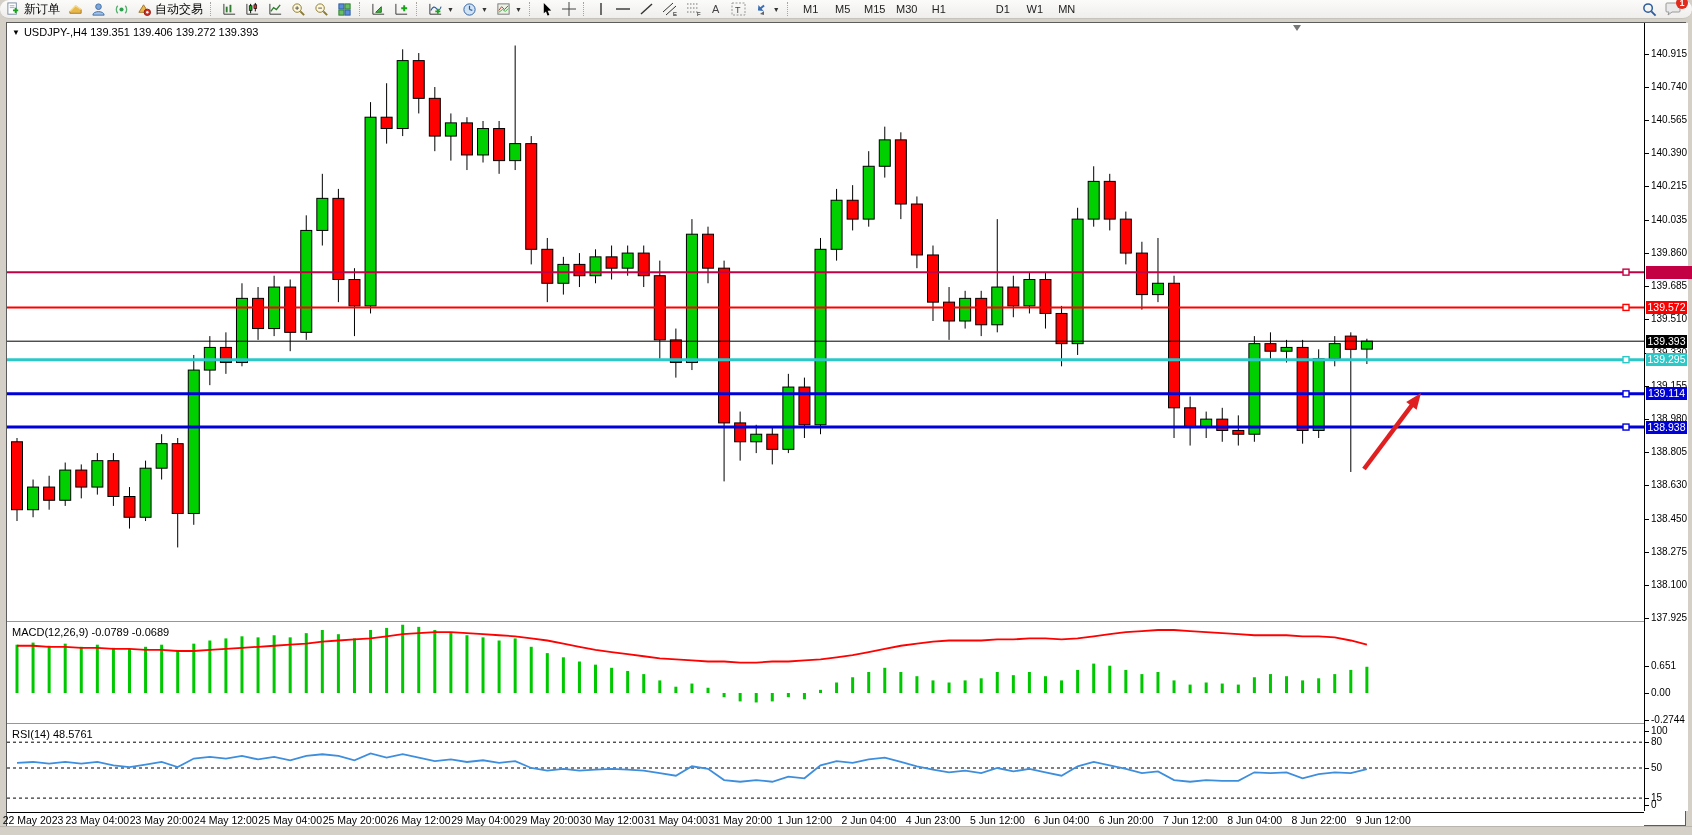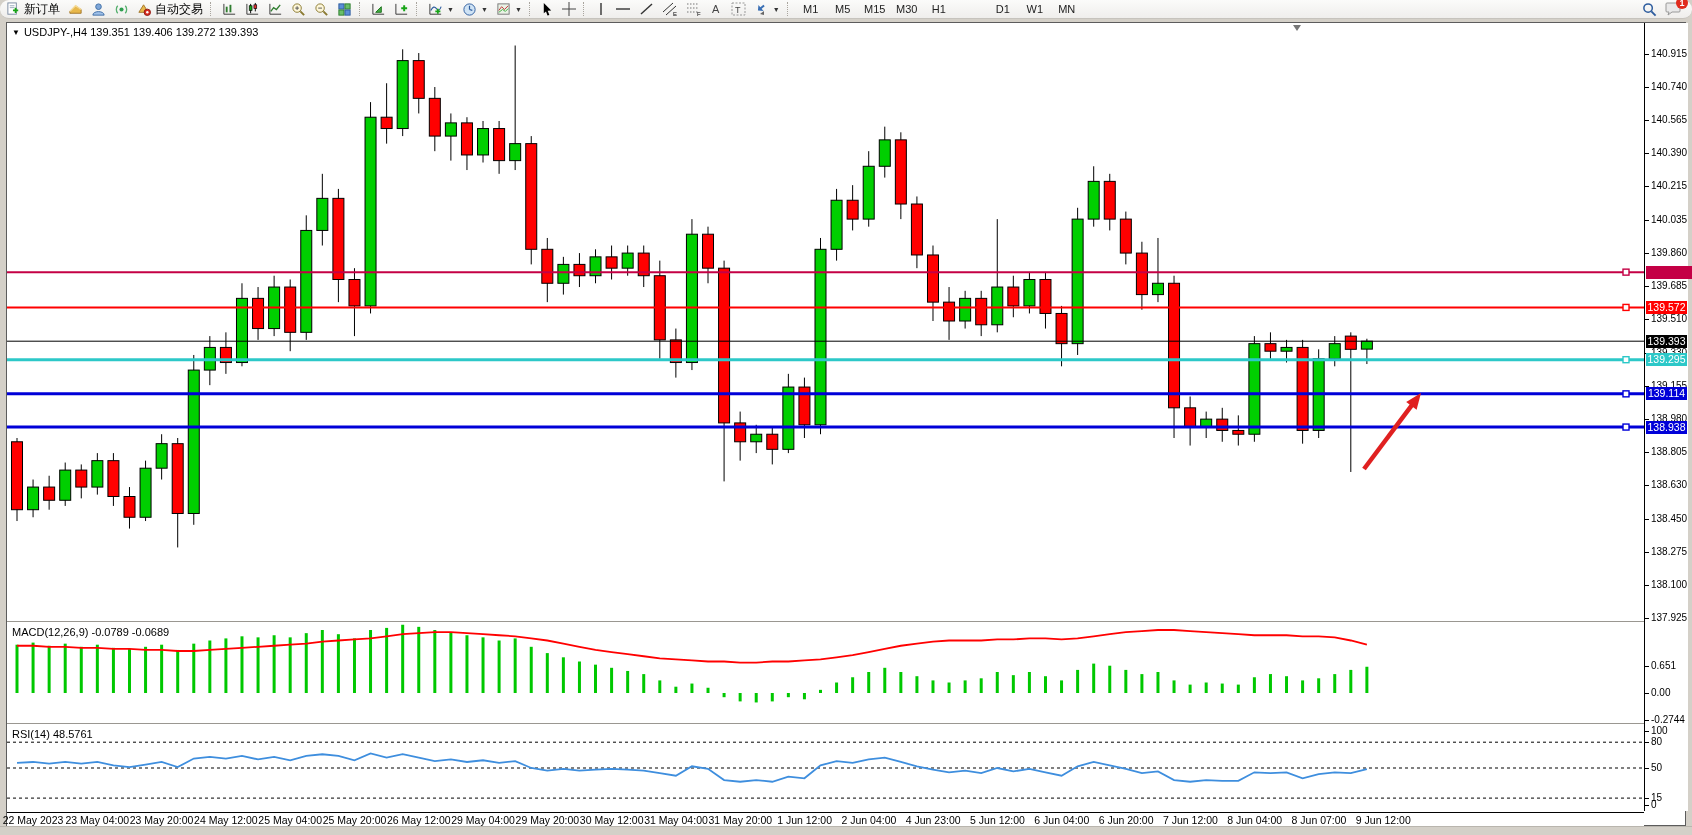--- a/index.html
+++ b/index.html
@@ -738,21 +738,21 @@
         <span class="tlab" style="left: 669px;">31 May 04:00</span>
         <span class="tlab" style="left: 733.3px;">31 May 20:00</span>
         <span class="tlab" style="left: 797.6px;">1 Jun 12:00</span>
         <span class="tlab" style="left: 861.9px;">2 Jun 04:00</span>
         <span class="tlab" style="left: 926.2px;">4 Jun 23:00</span>
         <span class="tlab" style="left: 990.5px;">5 Jun 12:00</span>
         <span class="tlab" style="left: 1054.8px;">6 Jun 04:00</span>
         <span class="tlab" style="left: 1119.1px;">6 Jun 20:00</span>
         <span class="tlab" style="left: 1183.4px;">7 Jun 12:00</span>
         <span class="tlab" style="left: 1247.7px;">8 Jun 04:00</span>
-        <span class="tlab" style="left: 1312px;">8 Jun 07:00</span>
+        <span class="tlab" style="left: 1312px;">8 Jun 22:00</span>
         <span class="tlab" style="left: 1376.3px;">9 Jun 12:00</span>
       </div>
   </div>
   <div class="axis-col" id="axis-col">
       <span class="tick" style="top: 24px;"><i></i>140.915</span>
       <span class="tick" style="top: 57.0225px;"><i></i>140.740</span>
       <span class="tick" style="top: 90.045px;"><i></i>140.565</span>
       <span class="tick" style="top: 123.067px;"><i></i>140.390</span>
       <span class="tick" style="top: 156.09px;"><i></i>140.215</span>
       <span class="tick" style="top: 190.056px;"><i></i>140.035</span>

